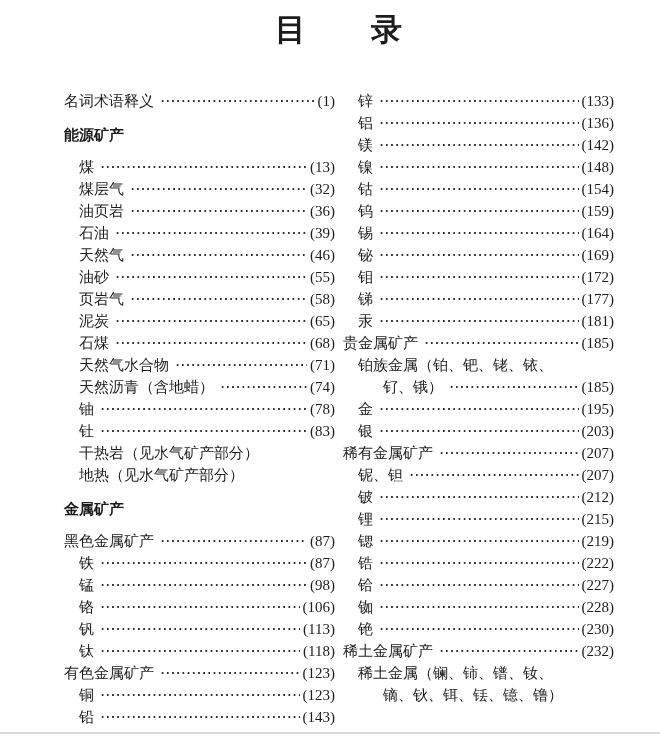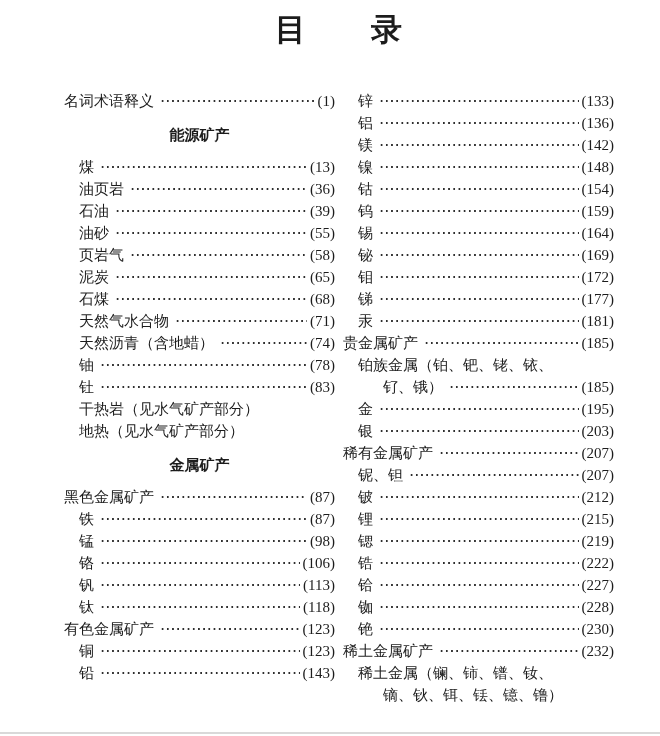--- a/index.html
+++ b/index.html
@@ -27,21 +27,21 @@
   .row {
     display: flex;
     align-items: center;
     height: 22px;
     font-size: 15px;
     white-space: nowrap;
   }
   .row .label { white-space: pre; }
   .row.header {
     display: block;
-    text-align: center;
+    text-align: left;
     font-weight: bold;
     margin: 14px 0 8px;
   }
   .dots {
     flex: 1 1 auto;
     min-width: 8px;
     height: 22px;
     margin: 0 3px 0 6px;
     background-image: radial-gradient(circle, #2e2e2e 1.05px, rgba(0,0,0,0) 1.3px);
     background-size: 5.2px 22px;
@@ -70,28 +70,38 @@
           <span class="dots"></span>
           <span class="pagenum">(1)</span>
         </div>
         <div class="row header"><span>能源矿产</span></div>
         <div class="row ind-1">
           <span class="label">煤</span>
           <span class="dots"></span>
           <span class="pagenum">(13)</span>
         </div>
         <div class="row ind-1">
+          <span class="label">煤层气</span>
+          <span class="dots"></span>
+          <span class="pagenum">(32)</span>
+        </div>
+        <div class="row ind-1">
           <span class="label">油页岩</span>
           <span class="dots"></span>
           <span class="pagenum">(36)</span>
         </div>
         <div class="row ind-1">
           <span class="label">石油</span>
           <span class="dots"></span>
           <span class="pagenum">(39)</span>
+        </div>
+        <div class="row ind-1">
+          <span class="label">天然气</span>
+          <span class="dots"></span>
+          <span class="pagenum">(46)</span>
         </div>
         <div class="row ind-1">
           <span class="label">油砂</span>
           <span class="dots"></span>
           <span class="pagenum">(55)</span>
         </div>
         <div class="row ind-1">
           <span class="label">页岩气</span>
           <span class="dots"></span>
           <span class="pagenum">(58)</span>

